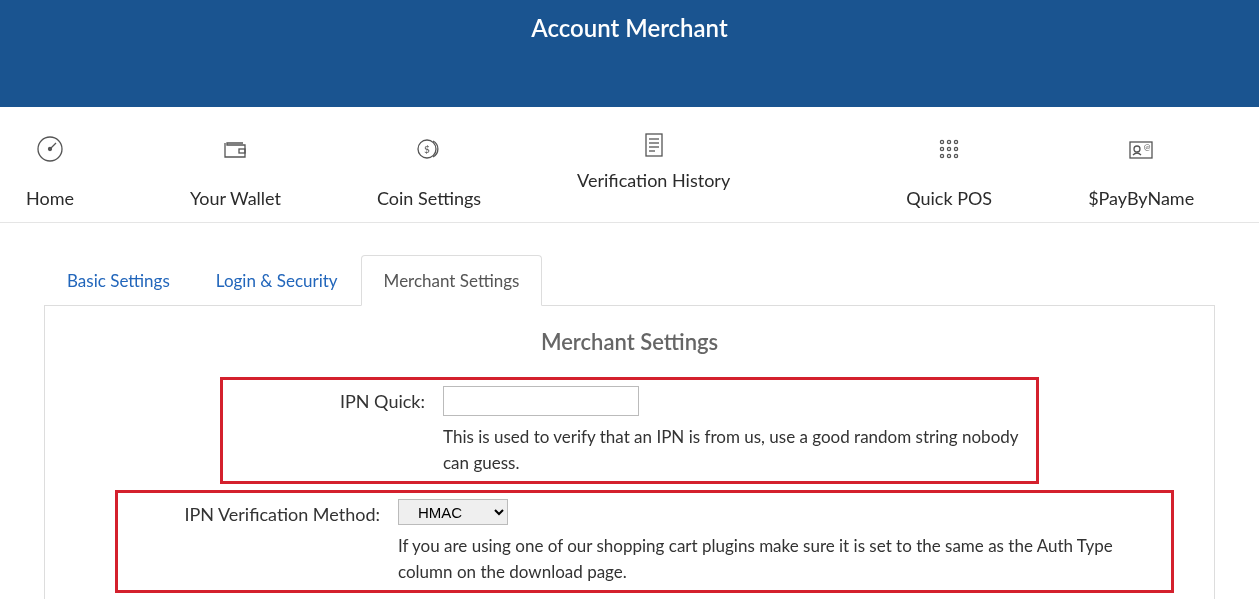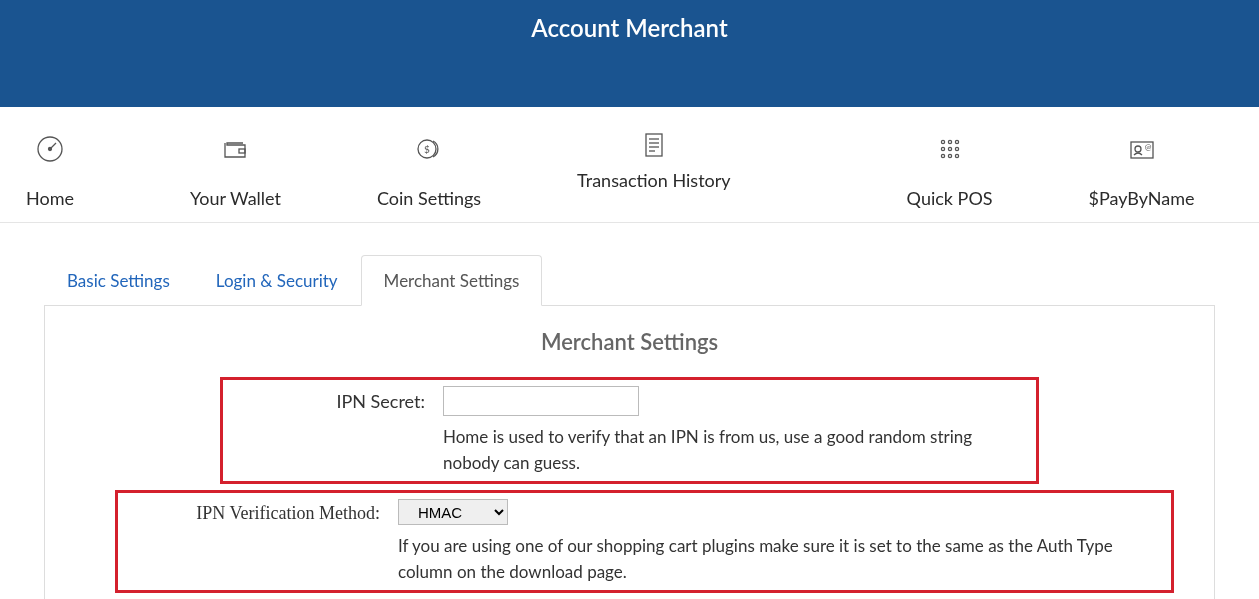--- a/index.html
+++ b/index.html
@@ -105,21 +105,21 @@
 .row2 { margin-left: 50px; margin-right: 20px; }
 .form-label {
   width: 210px;
   text-align: right;
   font-size: 18px;
   color: #333;
   padding-top: 4px;
   padding-right: 18px;
   flex-shrink: 0;
 }
-.row2 .form-label { width: 270px; font-family: Liberation Serif, serif; }
+.row2 .form-label { width: 270px; }
 .form-field { flex: 1; }
 .text-input {
   width: 196px;
   height: 30px;
   border: 1px solid #bbb;
   padding: 2px 6px;
   font-size: 14px;
 }
 .select-input {
   width: 110px;
@@ -178,21 +178,21 @@
   <div class="nav-item th">
     <span class="nav-icon">
       <svg viewBox="0 0 28 28">
           <rect x="6" y="3" width="16" height="22"></rect>
           <line x1="9" y1="8" x2="19" y2="8"></line>
           <line x1="9" y1="12" x2="19" y2="12"></line>
           <line x1="9" y1="16" x2="19" y2="16"></line>
           <line x1="9" y1="20" x2="15" y2="20"></line>
         </svg>
     </span>
-    <span class="nav-label">Transaction History</span>
+    <span class="nav-label">Verification History</span>
   </div>
   <div class="nav-spacer3"></div>
   <div class="nav-item">
     <span class="nav-icon">
       <svg viewBox="0 0 28 28" stroke="none" fill="#555">
         <circle cx="7" cy="7" r="1.6"></circle>
           <circle cx="14" cy="7" r="1.6"></circle>
           <circle cx="21" cy="7" r="1.6"></circle>
         <circle cx="7" cy="14" r="1.6"></circle>
           <circle cx="14" cy="14" r="1.6"></circle>
@@ -222,24 +222,24 @@
   <div class="tabs">
     <div class="tab">Basic Settings</div>
     <div class="tab">Login &amp; Security</div>
     <div class="tab active">Merchant Settings</div>
   </div>
 
   <div class="panel">
     <div class="panel-title">Merchant Settings</div>
 
     <div class="form-row row1 highlight">
-      <div class="form-label">IPN Secret:</div>
+      <div class="form-label">IPN Quick:</div>
       <div class="form-field">
         <input type="text" class="text-input" value="" style="">
-        <div class="help-text">Home is used to verify that an IPN is from us, use a good random string nobody can guess.</div>
+        <div class="help-text">This is used to verify that an IPN is from us, use a good random string nobody can guess.</div>
       </div>
     </div>
 
     <div class="form-row row2 highlight">
       <div class="form-label">IPN Verification Method:</div>
       <div class="form-field">
         <select class="select-input">
           <option>HMAC</option>
         </select>
         <div class="help-text">If you are using one of our shopping cart plugins make sure it is set to the same as the Auth Type column on the download page.</div>

